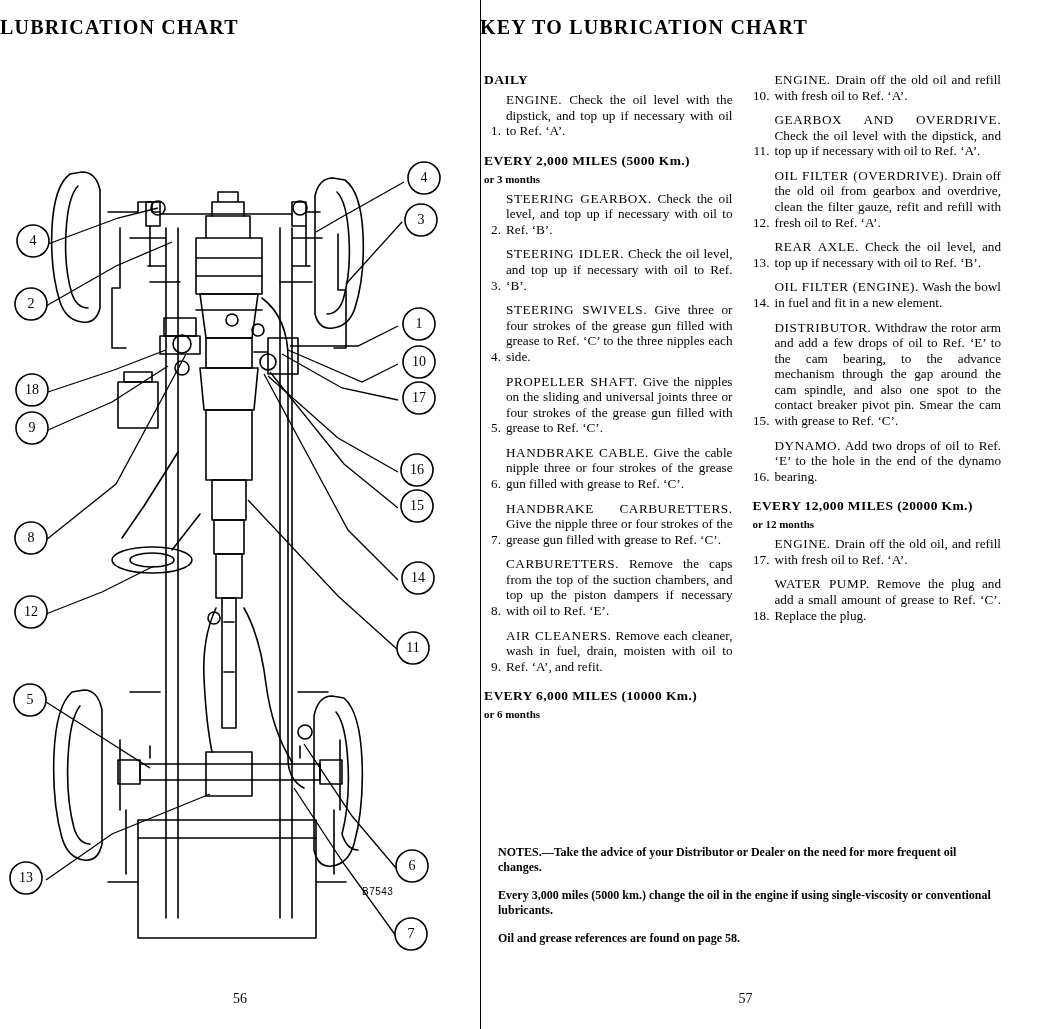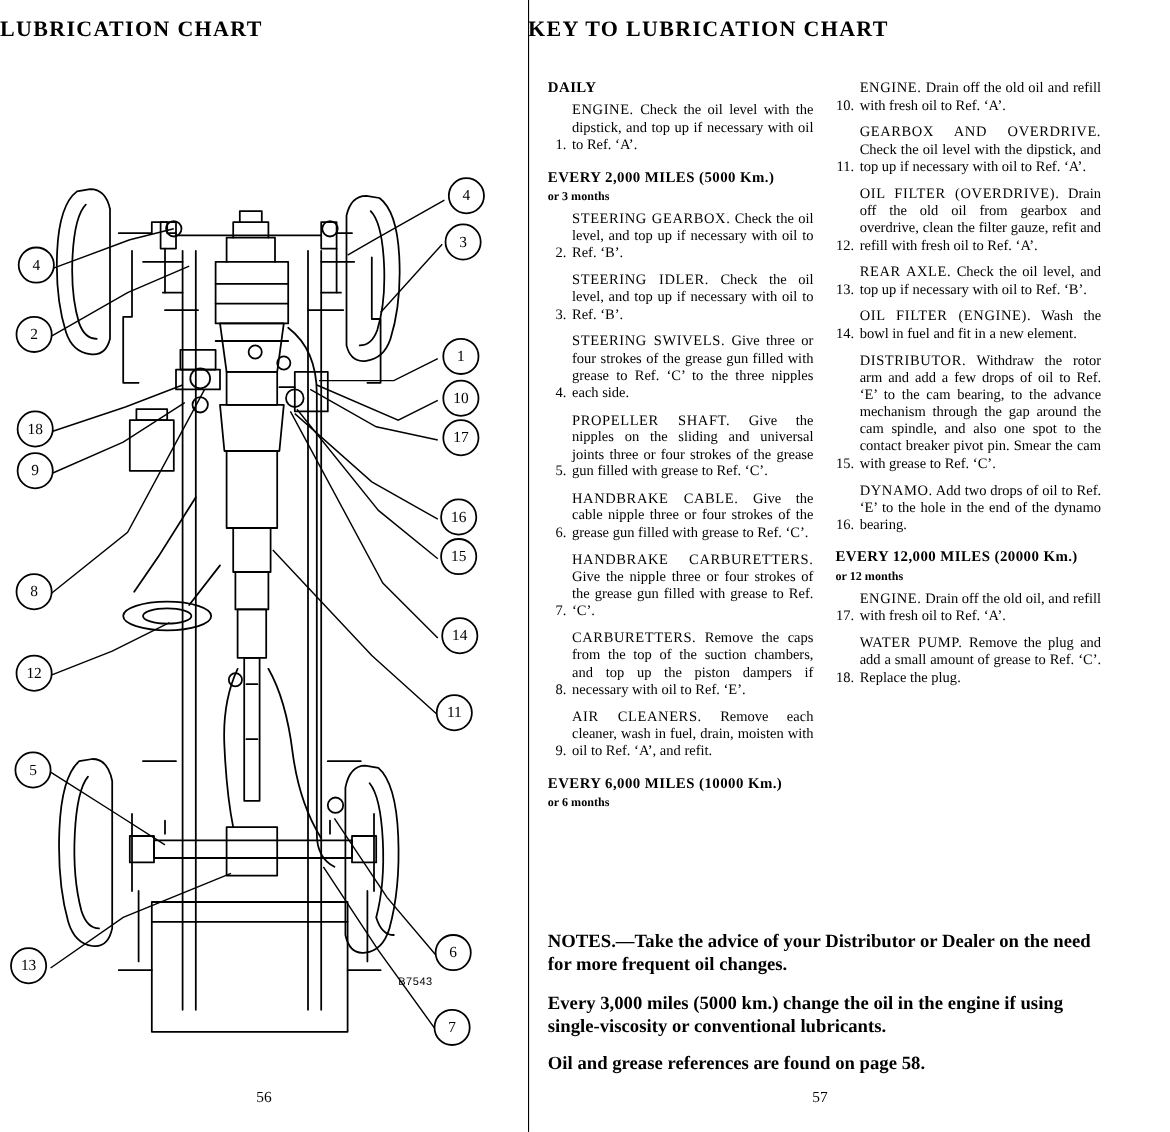--- a/index.html
+++ b/index.html
@@ -42,21 +42,21 @@
     position: absolute;
     bottom: 22px;
     width: 100%;
     text-align: center;
     font-size: 14px;
   }
 
   
   .key-cols {
     position: absolute;
-    top: 72px; left: 18px; right: 10px;
+    top: 72px; left: 4px; right: 10px;
     display: flex;
     gap: 20px;
   }
   .key-col { width: 268px; }
 
   .sec-head {
     font-weight: bold;
     font-size: 13.5px;
     letter-spacing: .4px;
     margin: 14px 0 4px 0;
@@ -85,21 +85,21 @@
   .item .body { flex: 1 1 auto; }
   .item .body b {
     font-weight: normal;
     letter-spacing: .55px;
   }
 
   .notes {
     position: absolute;
     left: 18px; right: 18px;
     top: 845px;
-    font-size: 17px;
+    font-size: 12px;
     line-height: 1.25;
   }
   .notes p { margin: 0 0 13px 0; }
   .notes b { font-weight: bold; }
 
   
   .diagram {
     position: absolute;
     left: 0; top: 52px;
     width: 480px; height: 900px;

